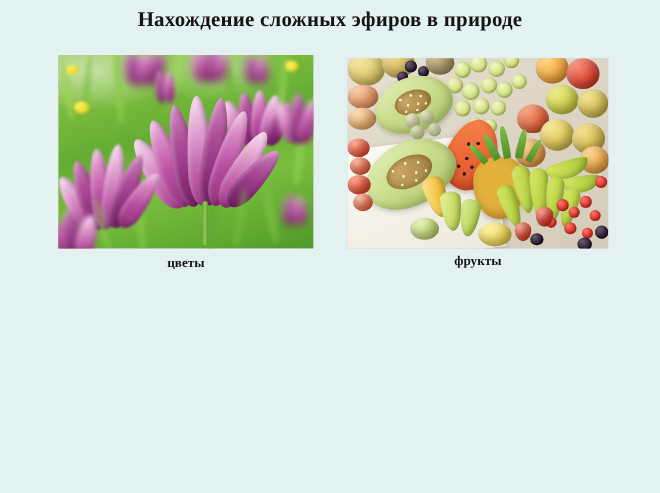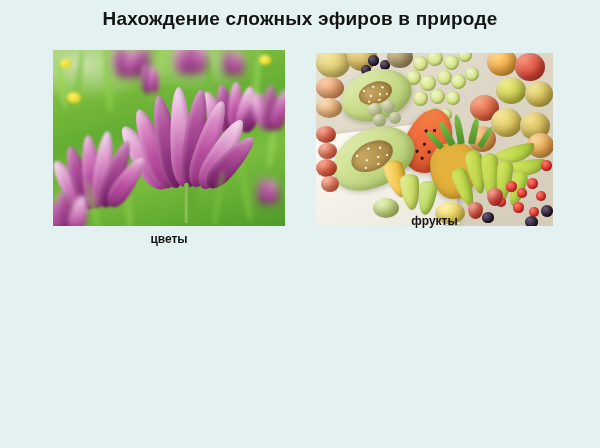--- a/index.html
+++ b/index.html
@@ -271,21 +271,21 @@
     width:76%; height:25%;
     border-radius:50%;
     background:linear-gradient(180deg,#e8dca6,#d2c184 70%, #bdab6e);
     box-shadow:inset 0 -3px 8px rgba(140,115,45,.45), inset 0 3px 6px rgba(255,255,235,.45);
     filter:blur(.5px);
   }
 </style>
 </head>
 <body style="background: rgb(227, 242, 240);">
 
-<div class="slide" style="background: rgb(227, 242, 240);">
+<div class="slide" style="background: rgb(227, 242, 240); font-family: Liberation Serif, serif;">
 
   <div class="title" style="color: rgb(20, 20, 20);">Нахождение сложных эфиров в природе</div>
 
   <div class="figure" id="fig-flowers">
     <div class="photo" id="photo-flowers">
       <div class="fl-bg"></div>
 
       <div class="blade" style="left:2%;  top:4%;  width:7px;  height:52px; background:#9ad356; transform:rotate(-9deg);"></div>
       <div class="blade" style="left:10%; top:0%;  width:6px;  height:60px; background:#7cc043; transform:rotate(6deg);"></div>
       <div class="blade" style="left:22%; top:-4%; width:8px;  height:70px; background:#8ccc4b; transform:rotate(-4deg);"></div>
@@ -467,17 +467,17 @@
       <div class="berry" style="left:90%; top:89%; width:10px; height:10px;"></div>
       <div class="berry" style="left:76%; top:83%; width:10px; height:10px;"></div>
       <div class="berry" style="left:95%; top:62%; width:11px; height:11px;"></div>
       <div class="darkberry" style="left:88%; top:94%; width:13px; height:12px;"></div>
       <div class="darkberry" style="left:95%; top:88%; width:12px; height:12px;"></div>
       <div class="darkberry" style="left:70%; top:92%; width:12px; height:11px;"></div>
 
       <div class="fruit" style="left:72%; top:78%; width:16px; height:18px; border-radius:50% 50% 46% 46% / 40% 40% 60% 60%; background:radial-gradient(circle at 35% 28%,#ff8f7d,#e3392c 60%,#a81f19);"></div>
       <div class="fruit" style="left:64%; top:86%; width:15px; height:17px; border-radius:50% 50% 46% 46% / 40% 40% 60% 60%; background:radial-gradient(circle at 35% 28%,#ff9a86,#e4452f 60%,#ab2318);"></div>
     </div>
-    <div class="caption" style="top:161px;">фрукты</div>
+    <div class="caption" style="top:177px;">фрукты</div>
   </div>
 
 
 </div>
 
 </body></html>

